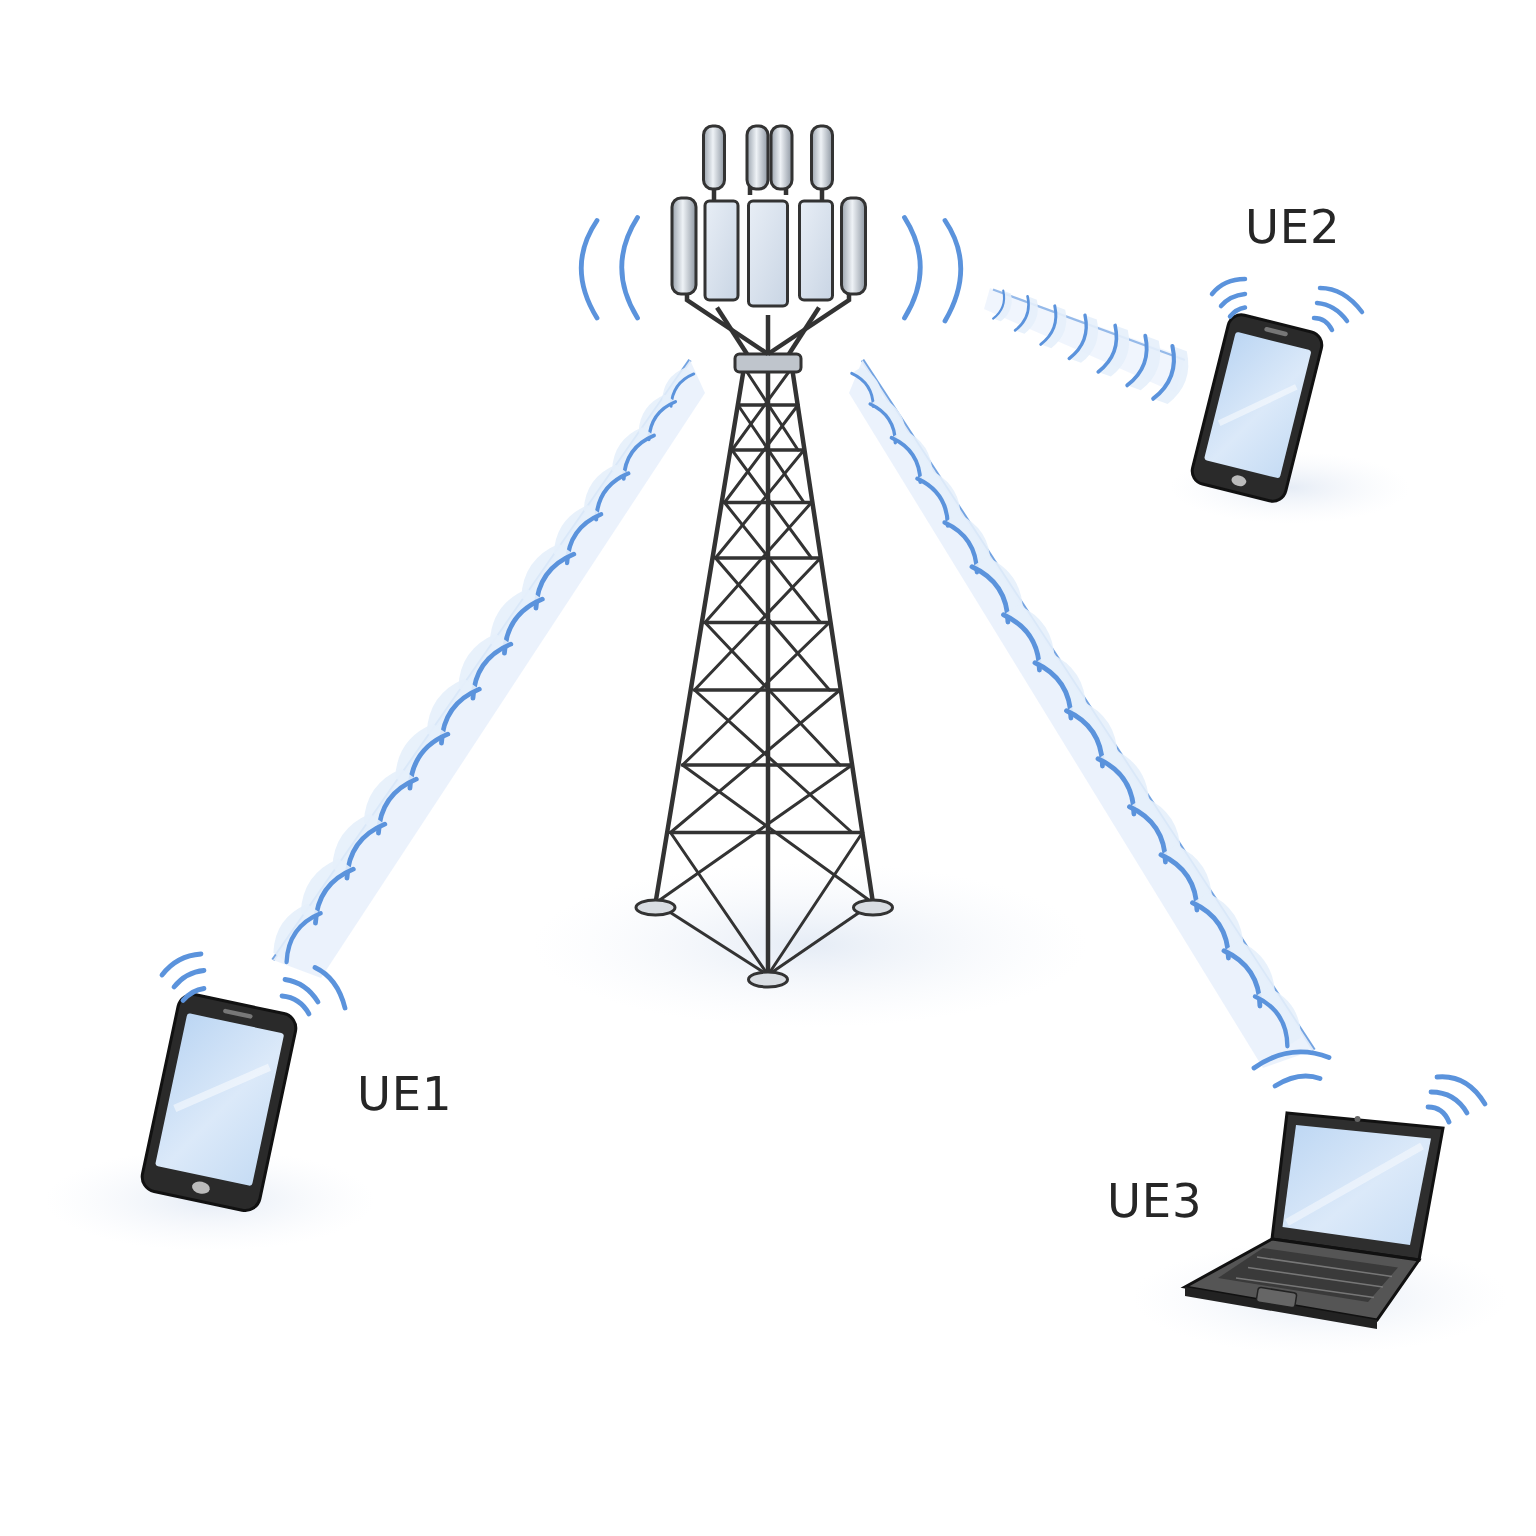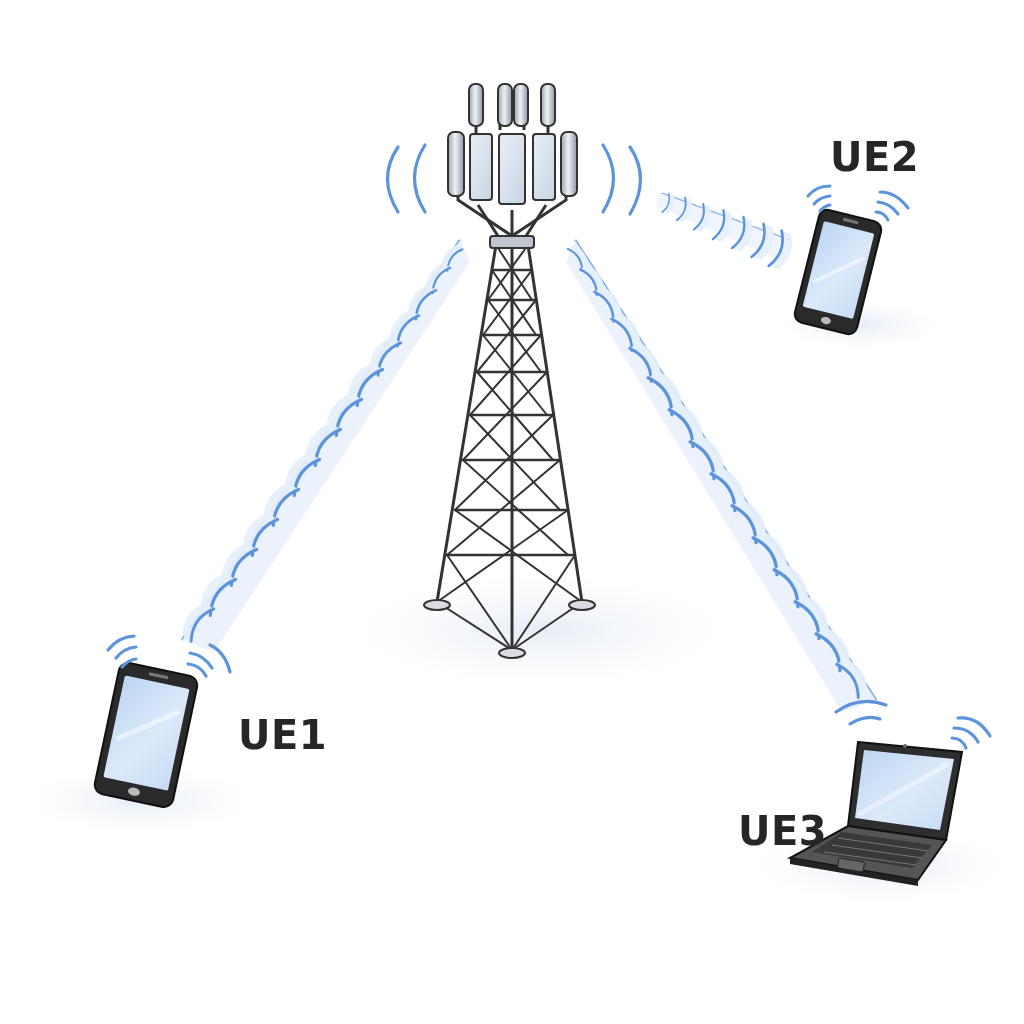--- a/index.html
+++ b/index.html
@@ -1,23 +1,23 @@
 <!DOCTYPE html>
 <html><head>
   <meta charset="utf-8">
   <style>
     html, body { margin: 0; padding: 0; background: #ffffff; }
     body { width: 1024px; height: 1024px; position: relative; overflow: hidden;
            font-family: "Liberation Sans", sans-serif; }
     #scene { position: absolute; left: 0; top: 0; width: 1024px; height: 1024px; }
-    .ue-label { position: absolute; font-family: "DejaVu Sans", sans-serif; font-weight: bold;
-                font-size: 40px; color: #262626; letter-spacing: 0.5px; }
+    .ue-label { position: absolute; font-family: "DejaVu Sans", sans-serif; font-weight: normal;
+                font-size: 31px; color: #262626; letter-spacing: 0.5px; }
     #label-ue1 { left: 238px; top: 712px; }
     #label-ue2 { left: 830px; top: 134px; }
-    #label-ue3 { left: 738px; top: 783px; margin-top: 25px; }
+    #label-ue3 { left: 738px; top: 783px; }
   </style>
 </head>
 <body>
 
 <svg id="scene" viewBox="0 0 1024 1024" xmlns="http://www.w3.org/2000/svg">
   <defs>
     <radialGradient id="shadow" cx="50%" cy="50%" r="50%">
       <stop offset="0%" stop-color="#e4ebf5" stop-opacity="0.95"></stop>
       <stop offset="100%" stop-color="#f3f6fb" stop-opacity="0"></stop>
     </radialGradient>

